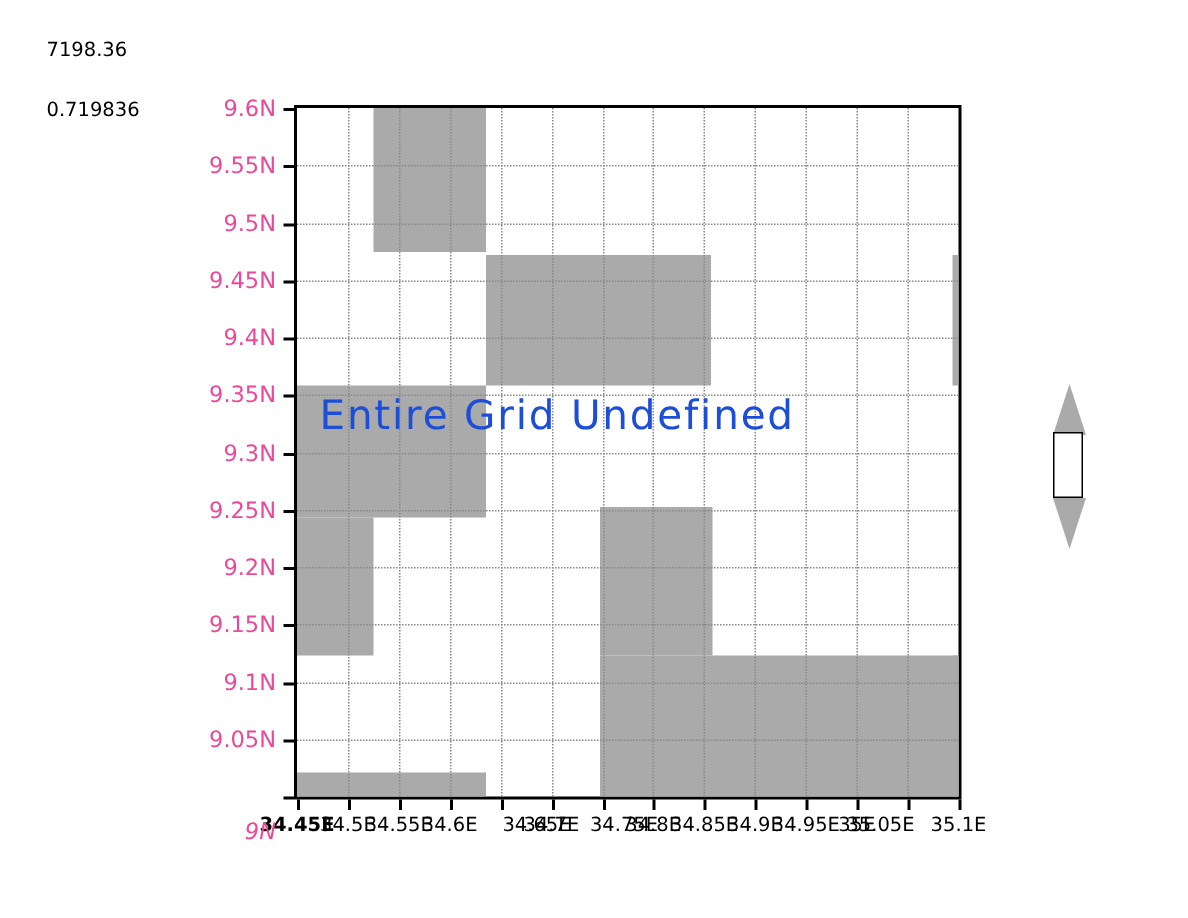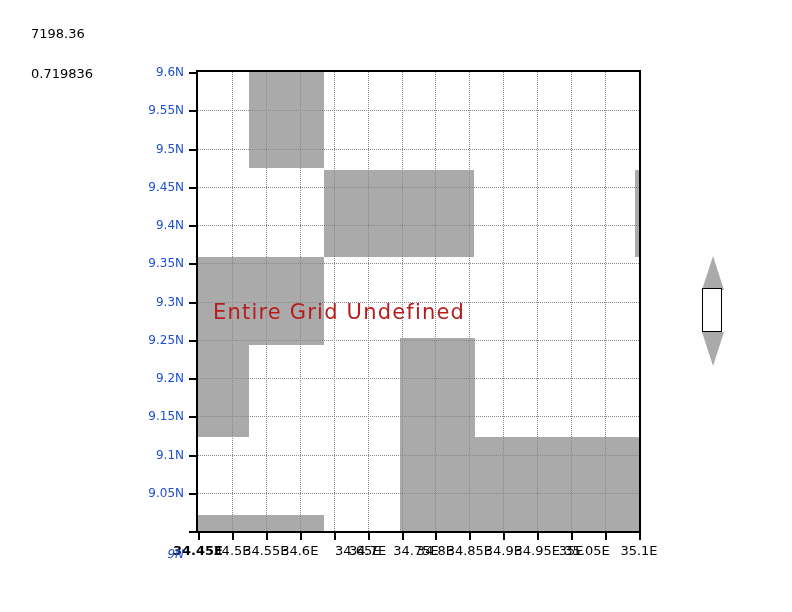--- a/index.html
+++ b/index.html
@@ -76,25 +76,24 @@
     width: 100%;
     border-top: 1px dotted #888888;
   }
 
   
   #grid-undefined-note {
     position: absolute;
     left: 213px;
     top: 262px;
     font-family: "DejaVu Sans", sans-serif;
-    font-size: 21px;
+    font-size: 27px;
     letter-spacing: 1.2px;
-    color: #b91c1c;
-    white-space: pre;
-    margin-top: 38px;
+    color: #1d4ed8;
+    white-space: pre;
   }
 
   
   .tick-x {
     position: absolute;
     top: 533px;
     width: 0;
     height: 7px;
     border-left: 2px solid #000000;
   }
@@ -113,22 +112,22 @@
     font-family: "DejaVu Sans", sans-serif;
     font-size: 13px;
     color: #000000;
     white-space: pre;
     transform: translateX(-50%);
   }
   .ylabel {
     position: absolute;
     right: 608px;
     font-family: "DejaVu Sans", sans-serif;
-    font-size: 12px;
-    color: #1d4ed8;
+    font-size: 15px;
+    color: #ec4899;
     white-space: pre;
     transform: translateY(-50%);
     text-align: right;
   }
 
   
   #colorbar {
     position: absolute;
     left: 698px;
     top: 256px;

